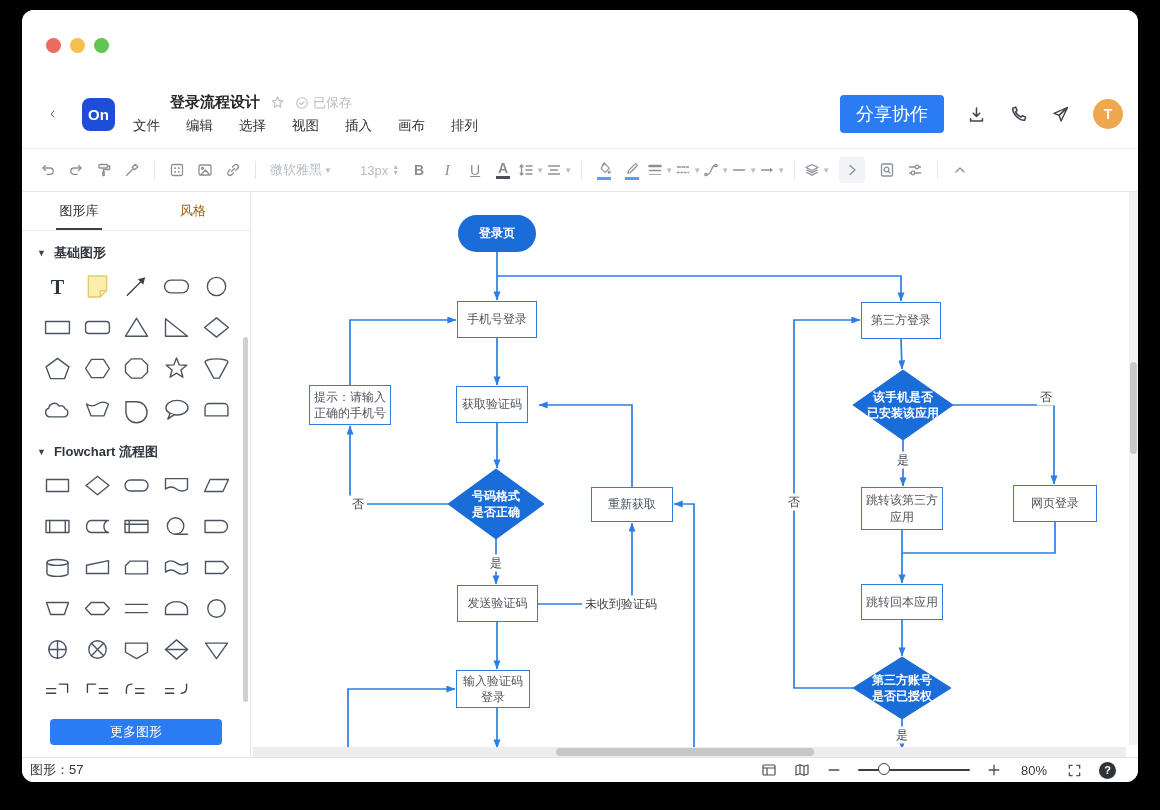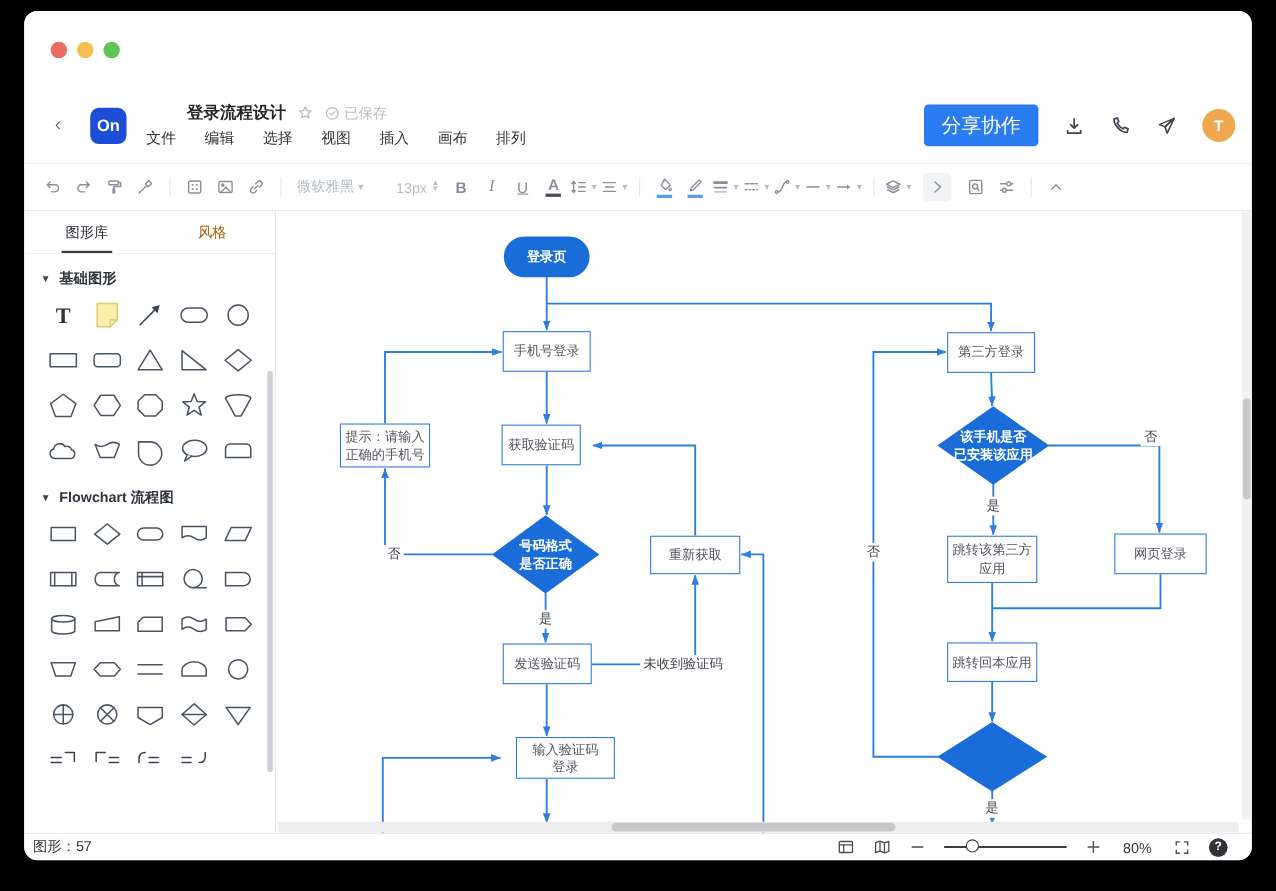--- a/index.html
+++ b/index.html
@@ -604,20 +604,21 @@
               </svg>
             </span>
             <span class="cell">
               <svg width="33" height="29" viewBox="0 0 36 30" fill="#fff" stroke="#4a5360" stroke-width="1.5" stroke-linejoin="round" stroke-linecap="round">
                 <path d="M6 13 h9 M6 18 h9" fill="none" stroke="#3a424d"></path>
                 <path d="M23 18 c4 0 6-2 6-6 v-4" fill="none" stroke="#3a424d"></path>
               </svg>
             </span>
           </div>
         </div>
+      <button class="more-btn">更多图形</button>
       <div class="side-scroll"></div>
     </aside>
     <div class="canvas" id="canvas">
         <svg class="flowsvg" width="888" height="568" viewBox="0 0 888 568">
           <defs>
             <marker id="arw" markerWidth="10" markerHeight="8" refX="8.6" refY="3.5" orient="auto" markerUnits="userSpaceOnUse">
               <path d="M0 0 L9 3.5 L0 7 z" fill="#2e7de2"></path>
             </marker>
           </defs>
           <polyline points="246,60 246,108" fill="none" stroke="#2e7de2" stroke-width="1.7" marker-end="url(#arw)"></polyline>
@@ -653,29 +654,31 @@
         </div>
     <div class="node bluefill" style="left: 207px; top: 23px; width: 78px; height: 37px;">登录页</div>
         <div class="node white" style="left: 206px; top: 109px; width: 80px; height: 37px;">手机号登录</div>
         <div class="node white" style="left: 58px; top: 193px; width: 82px; height: 40px;">提示：请输入
 正确的手机号</div>
         <div class="node white" style="left: 205px; top: 194px; width: 72px; height: 37px;">获取验证码</div>
         <div class="dlabel" style="left: 197px; top: 277px; width: 96px; height: 70px;">号码格式
 是否正确</div>
         <div class="node white" style="left: 340px; top: 295px; width: 82px; height: 35px;">重新获取</div>
         <div class="node white" style="left: 206px; top: 393px; width: 81px; height: 37px;">发送验证码</div>
-        <div class="node white" style="left: 205px; top: 478px; width: 90px; height: 38px; margin-left: 13px;">输入验证码
+        <div class="node white" style="left: 205px; top: 478px; width: 74px; height: 38px;">输入验证码
 登录</div>
         <div class="node white" style="left: 610px; top: 110px; width: 80px; height: 37px;">第三方登录</div>
         <div class="dlabel" style="left: 602px; top: 178px; width: 100px; height: 70px;">该手机是否
 已安装该应用</div>
         <div class="node white" style="left: 610px; top: 295px; width: 82px; height: 43px;">跳转该第三方
 应用</div>
         <div class="node white" style="left: 762px; top: 293px; width: 84px; height: 37px; font-family: Liberation Serif, serif;">网页登录</div>
         <div class="node white" style="left: 610px; top: 392px; width: 82px; height: 36px;">跳转回本应用</div>
+        <div class="dlabel" style="left: 602px; top: 465px; width: 98px; height: 62px;">第三方账号
+是否已授权</div>
         <div class="elabel" style="left: 107px; top: 312px;">否</div>
         <div class="elabel" style="left: 245px; top: 371px;">是</div>
         <div class="elabel" style="left: 370px; top: 412px;">未收到验证码</div>
         <div class="elabel" style="left: 795px; top: 205px;">否</div>
         <div class="elabel" style="left: 652px; top: 268px;">是</div>
         <div class="elabel" style="left: 543px; top: 310px;">否</div>
         <div class="elabel" style="left: 651px; top: 543px;">是</div>
       </div>
   </div>
 

